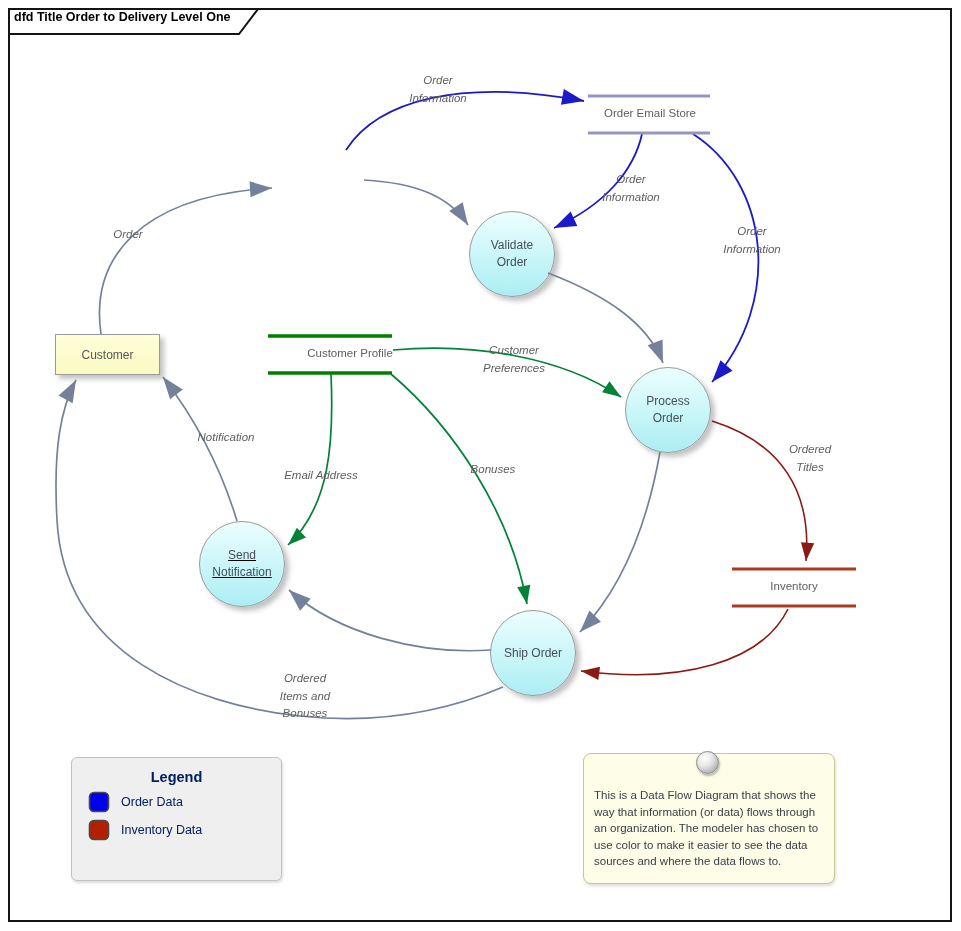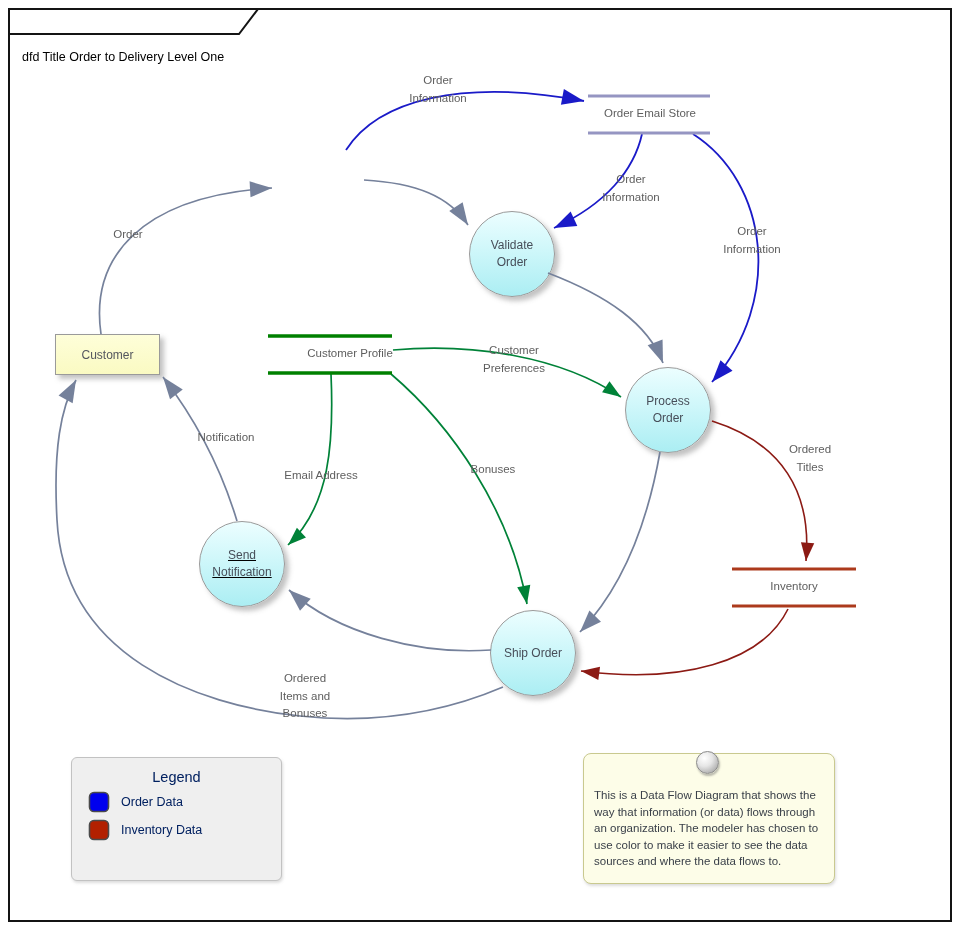--- a/index.html
+++ b/index.html
@@ -1,47 +1,47 @@
 <!DOCTYPE html>
 <html><head>
 <meta charset="utf-8">
 <style>
   html,body{margin:0;padding:0;background:#fff;}
   .canvas{position:relative;width:961px;height:931px;background:#fff;
           font-family:"Liberation Sans",sans-serif;overflow:hidden;}
   .frame{position:absolute;left:8px;top:8px;width:944px;height:914px;
          border:2px solid #141414;box-sizing:border-box;}
   .tab-svg{position:absolute;left:8px;top:8px;}
-  .tab-text{position:absolute;left:22px;top:10px;font-size:12.5px;font-weight:normal;color:#000;margin-top:40px;}
+  .tab-text{position:absolute;left:14px;top:10px;font-size:12.5px;font-weight:bold;color:#000;}
   .flow-layer{position:absolute;left:0;top:0;z-index:4;pointer-events:none;}
   .flow-layer path,.flow-layer line{pointer-events:stroke;}
   
   .process{position:absolute;width:86px;height:86px;border-radius:50%;
            background:linear-gradient(180deg,#ECFEFF 0%,#CFF7FA 45%,#ABEEF3 100%);
            border:1.4px solid #9A9A9A;box-sizing:border-box;z-index:3;
            box-shadow:4px 4px 5px rgba(80,80,80,.35);
            display:flex;align-items:center;justify-content:center;text-align:center;}
   .process span{font-size:12px;line-height:17px;color:#474E59;width:72px;}
   
   .entity{position:absolute;left:55px;top:334px;width:105px;height:41px;
           background:linear-gradient(180deg,#FEFED9,#FAFAC2);
           border:1.3px solid #9A9A9A;box-sizing:border-box;z-index:3;
           box-shadow:4px 4px 5px rgba(80,80,80,.35);
           display:flex;align-items:center;justify-content:center;}
   .entity span{font-size:12px;color:#54565E;}
   
   .lbl{position:absolute;transform:translateX(-50%);text-align:center;z-index:5;
-       font-size:11.5px;line-height:17.5px;color:#5E5E5E;white-space:pre-line;}
+       font-size:11.5px;line-height:17.5px;color:#5E5E5E;white-space:pre-line;font-style:italic;}
   .store-lbl{position:absolute;transform:translateX(-50%);z-index:5;
        font-size:11.5px;color:#5E5E5E;white-space:nowrap;}
   
   .legend{position:absolute;left:71px;top:757px;width:211px;height:124px;
           background:#EFEFEF;border:1px solid #C2C2C2;border-radius:6px;z-index:3;
           box-shadow:1px 2px 3px rgba(120,120,120,.25);box-sizing:border-box;}
-  .legend-title{text-align:center;margin-top:11px;font-size:14.5px;font-weight:normal;color:#002060;}
+  .legend-title{text-align:center;margin-top:11px;font-size:14.5px;font-weight:bold;color:#002060;}
   .legend-row{display:flex;align-items:center;margin:6px 0 0 16px;height:22px;}
   .legend-row span{margin-left:11px;font-size:12.5px;color:#002060;}
   
   .note{position:absolute;left:583px;top:753px;width:252px;height:131px;
         background:#FDFDE8;border:1.3px solid #C9C98F;border-radius:8px;z-index:3;
         box-shadow:1px 2px 3px rgba(120,120,120,.25);box-sizing:border-box;}
   .note-text{padding:33px 9px 0 10px;font-size:11.5px;line-height:16.6px;color:#3A4049;}
   .note-pin{position:absolute;left:696px;top:751px;width:23px;height:23px;border-radius:50%;
         z-index:6;border:1px solid #8A8A8A;box-sizing:border-box;
         background:radial-gradient(circle at 35% 30%,#FFFFFF 0%,#E6E6E6 40%,#B5B5B5 75%,#9A9A9A 100%);

